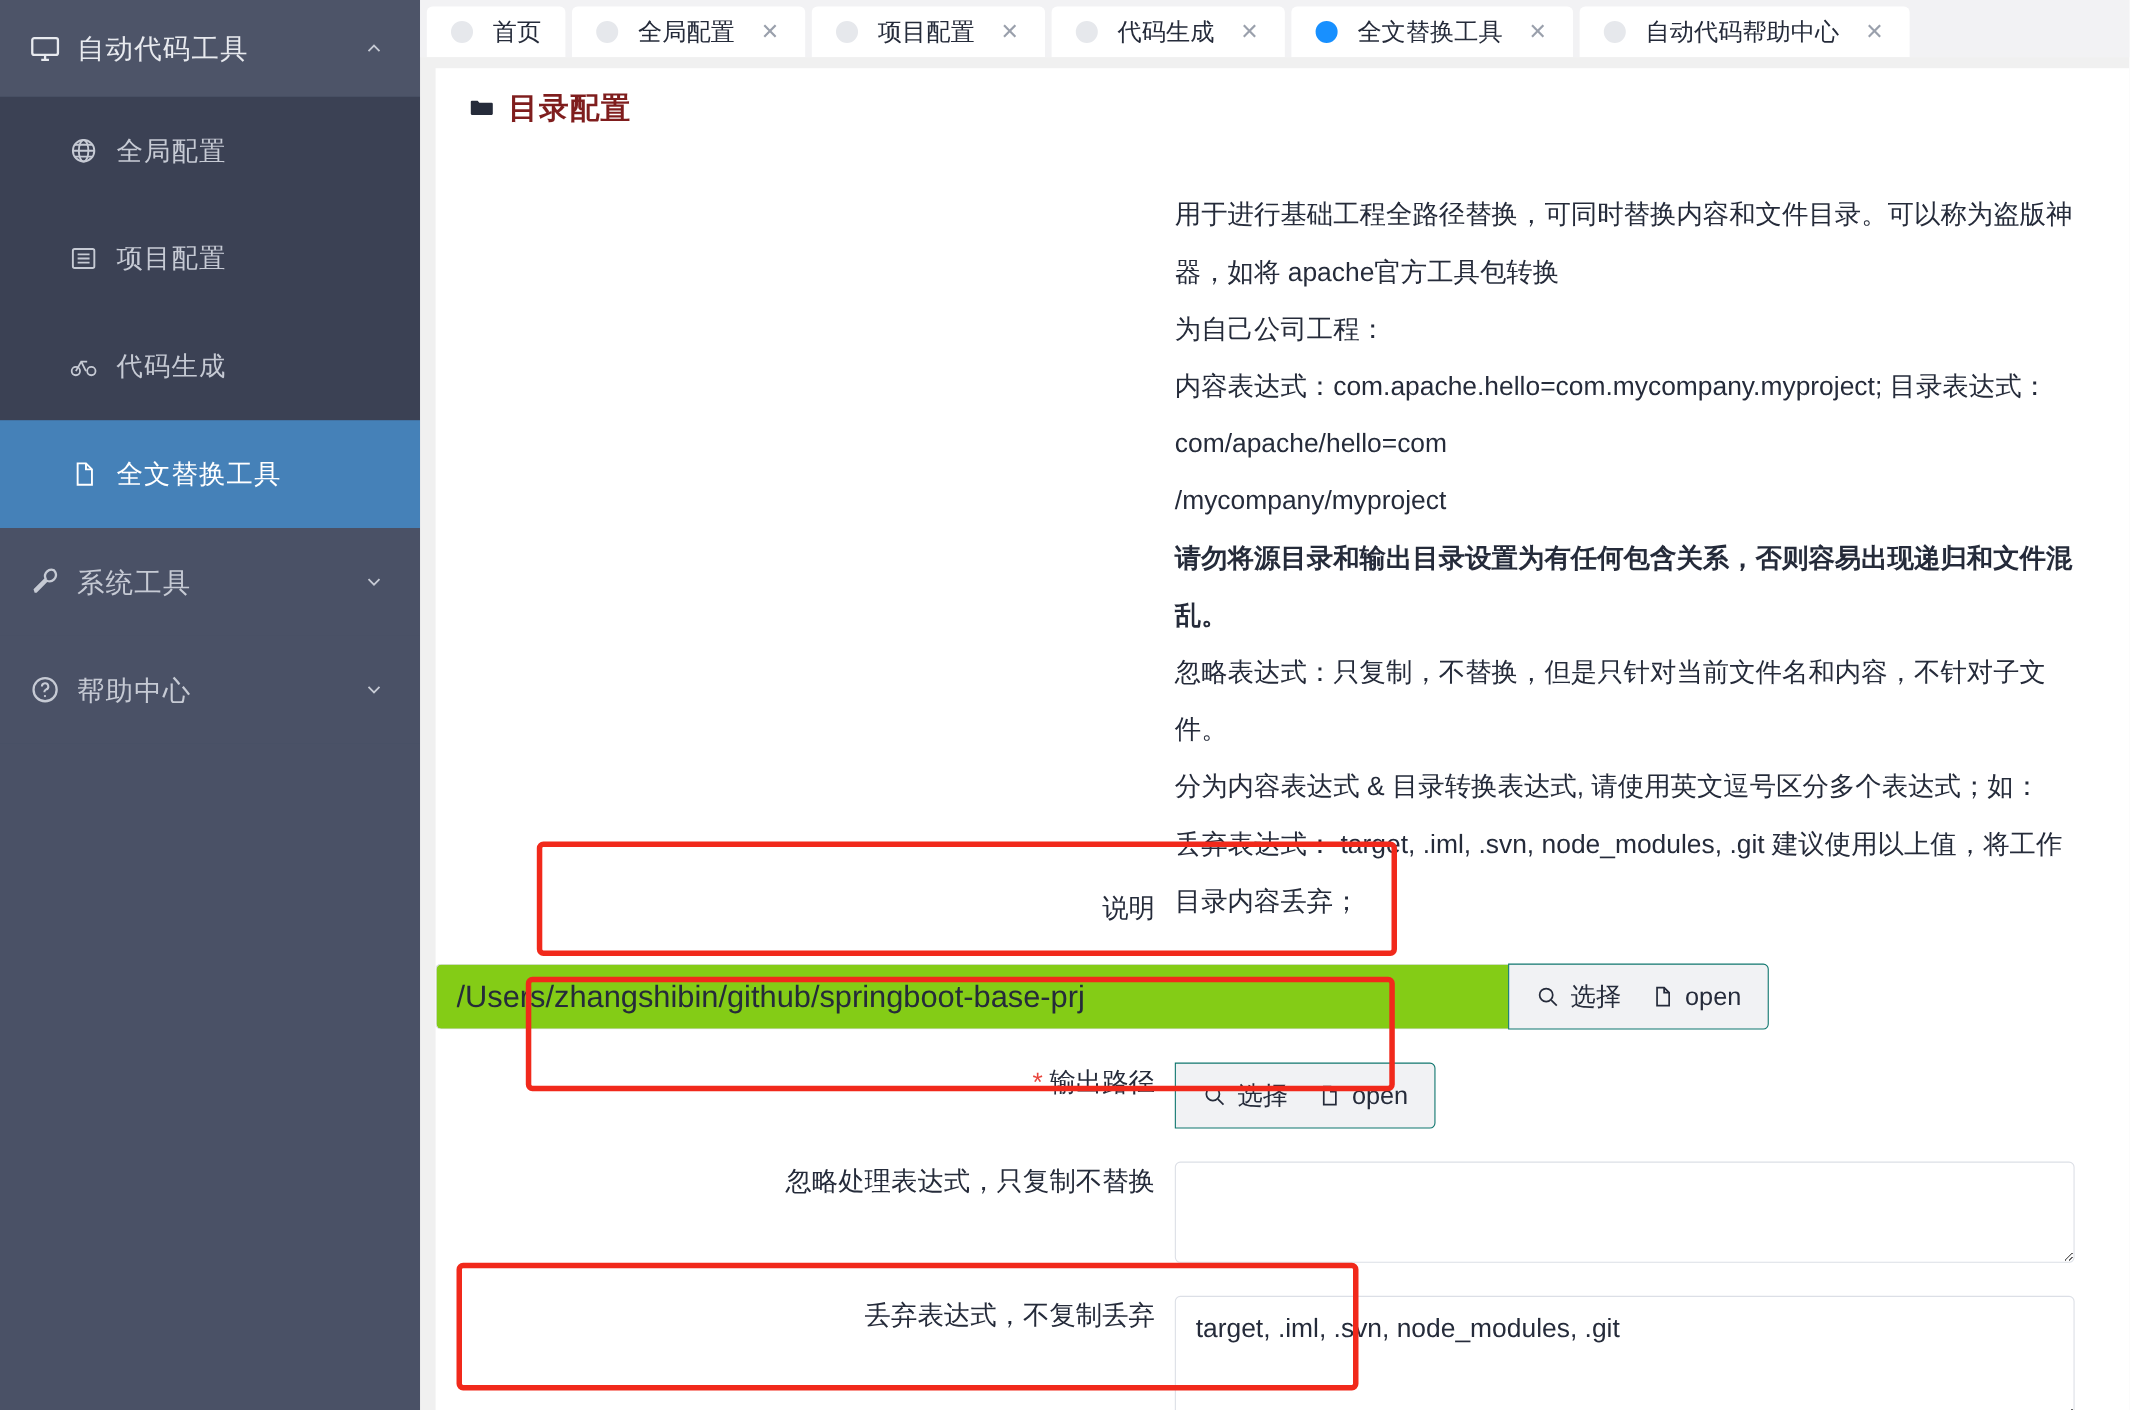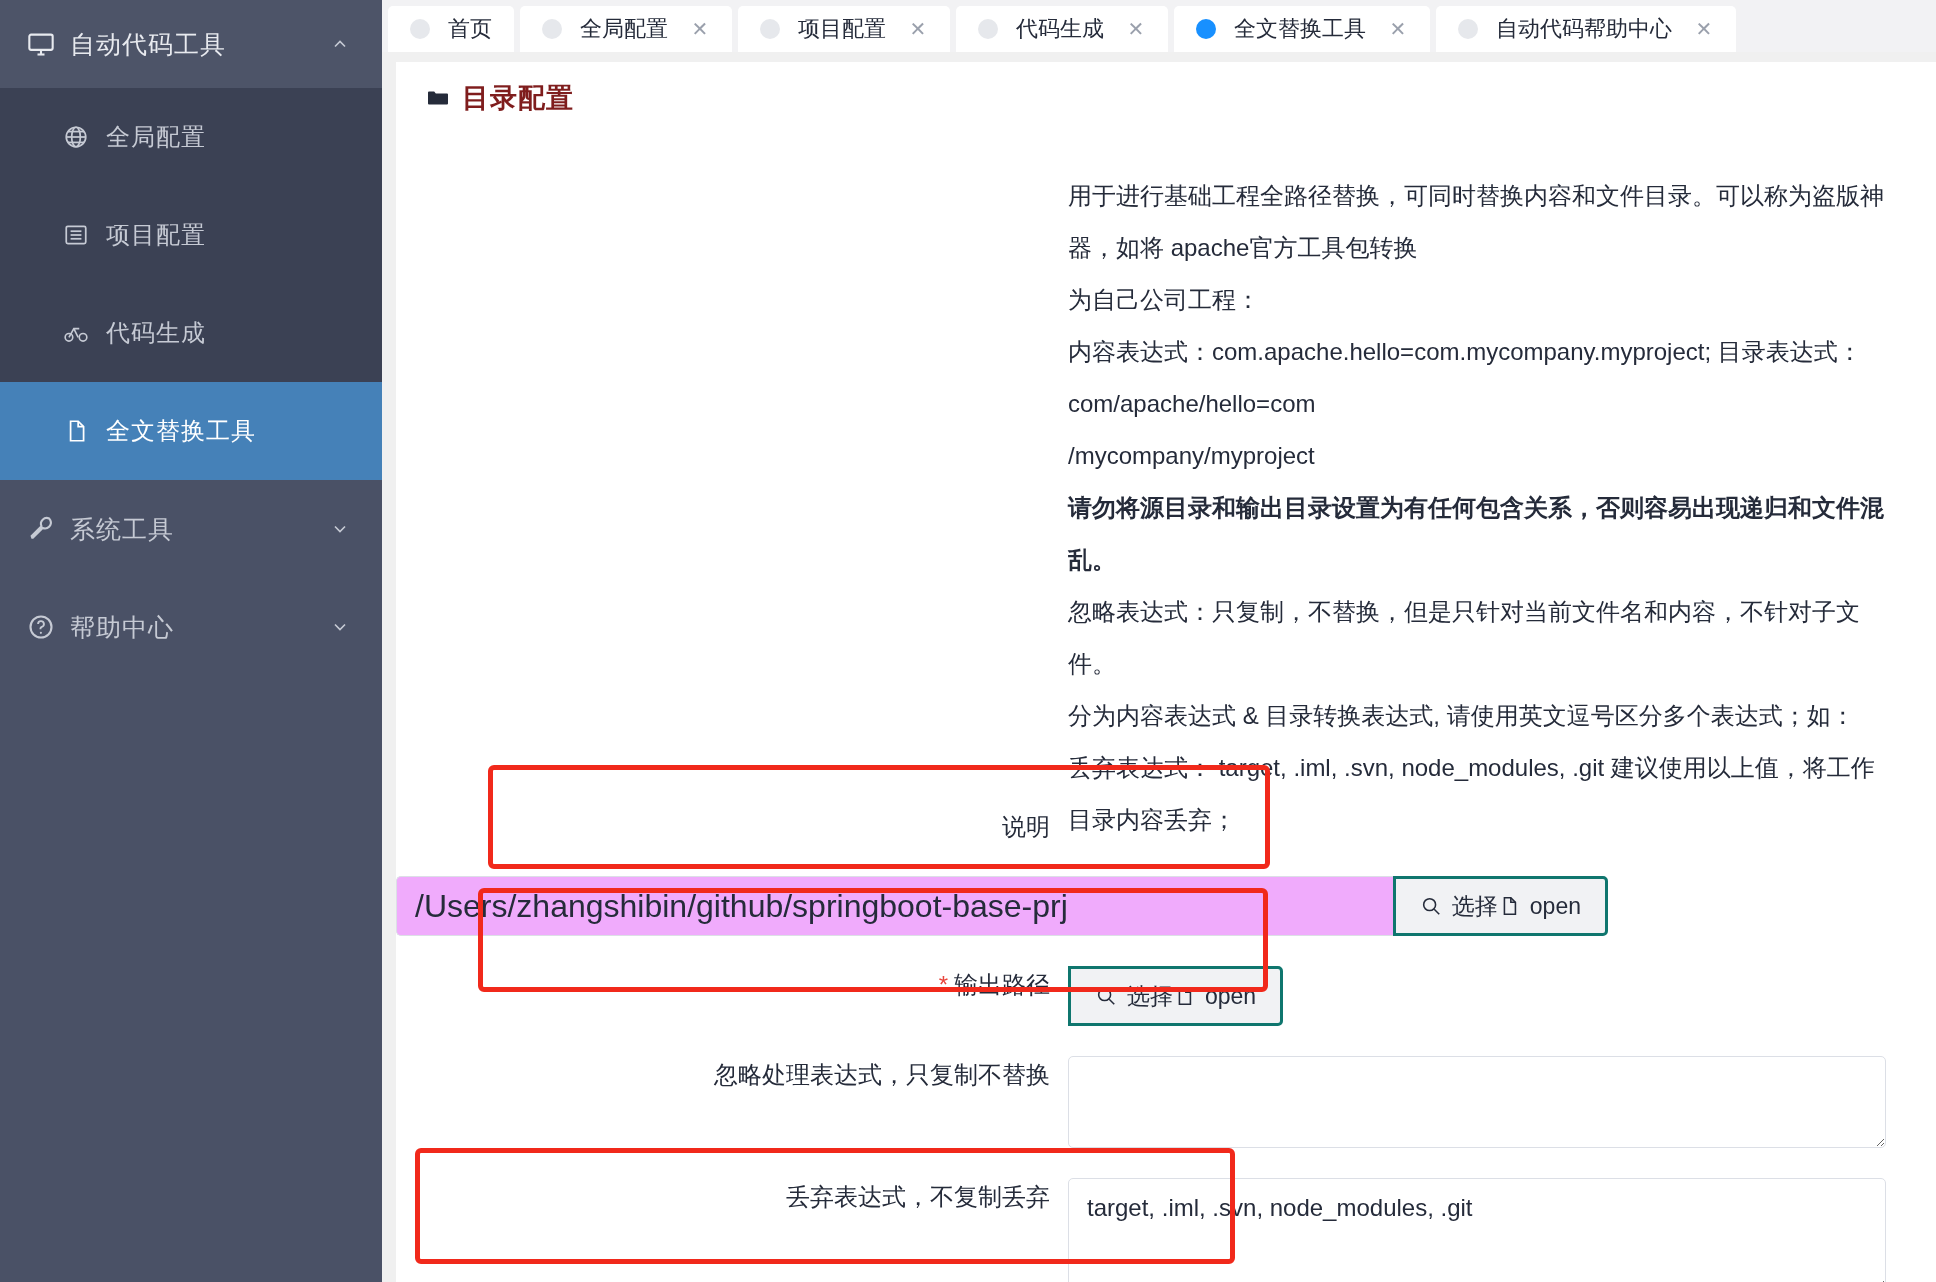--- a/index.html
+++ b/index.html
@@ -210,35 +210,36 @@
     max-width: 1212px;
   }
   .text-input {
     flex: 1;
     min-width: 0;
     height: 60px;
     border: 1px solid #dcdfe6;
     border-right: none;
     border-radius: 5px 0 0 5px;
     padding: 0 18px;
-    font-size: 32px;
+    font-size: 28px;
     color: #252b3a;
     font-family: inherit;
     outline: none;
-    background: #f0abfc;
+    background: #84cc16;
   }
   .input-append {
     flex: 0 0 auto;
     height: 60px;
     background: #f1f2f4;
-    border: 3px solid #0f766e;
+    border: 1px solid #0f766e;
     border-radius: 0 5px 5px 0;
     display: flex;
     align-items: center;
     padding: 0 24px;
+    gap: 26px;
   }
   .append-btn {
     display: flex;
     align-items: center;
     font-size: 23px;
     color: #252b3a;
     cursor: pointer;
     white-space: nowrap;
   }
   .append-btn .ab-icon { margin-right: 10px; display: flex; align-items: center; }

